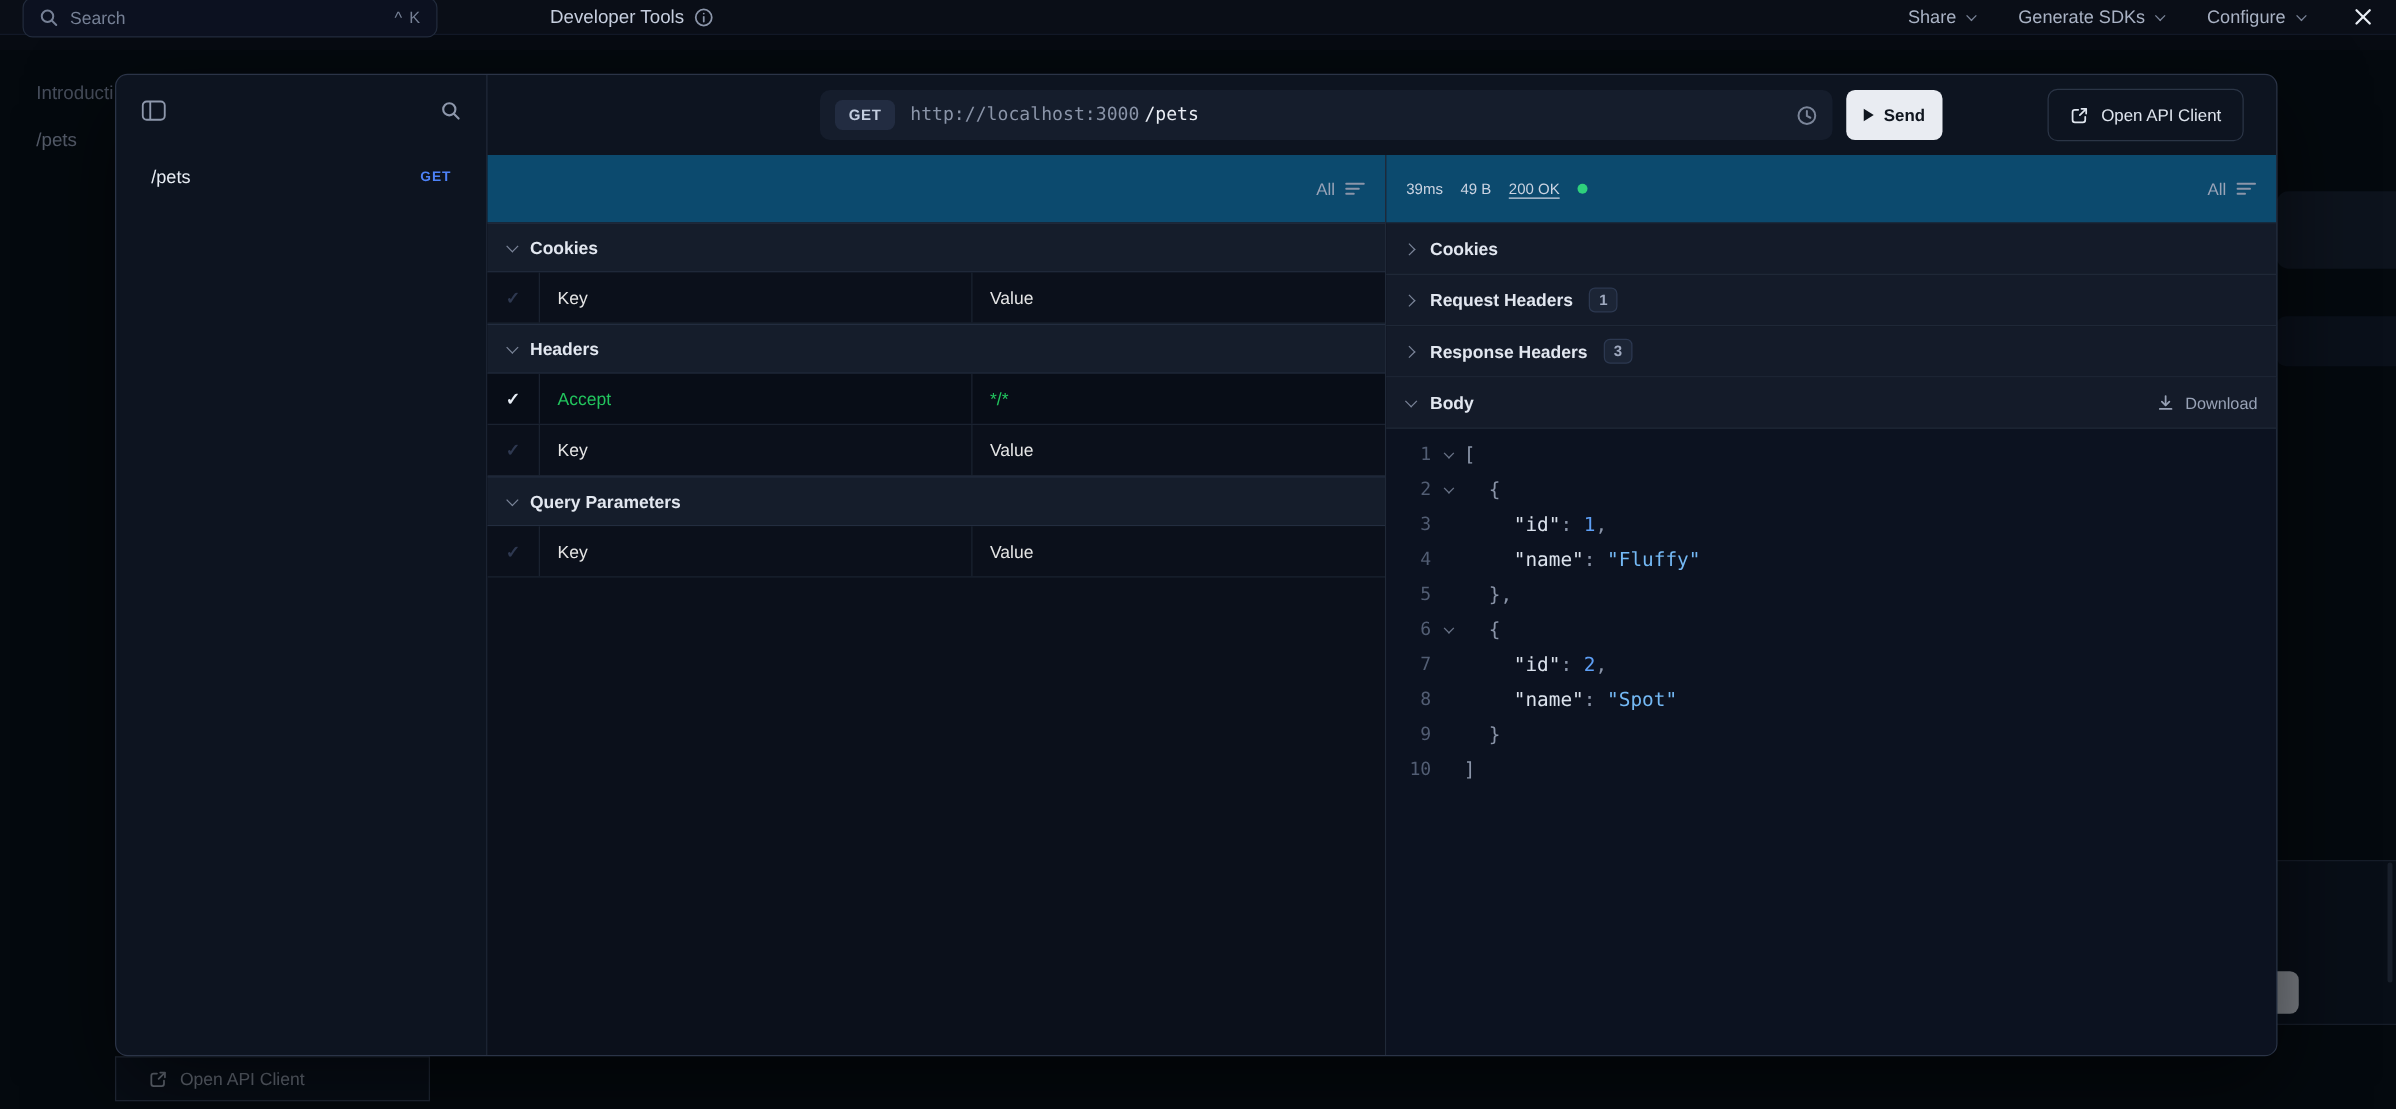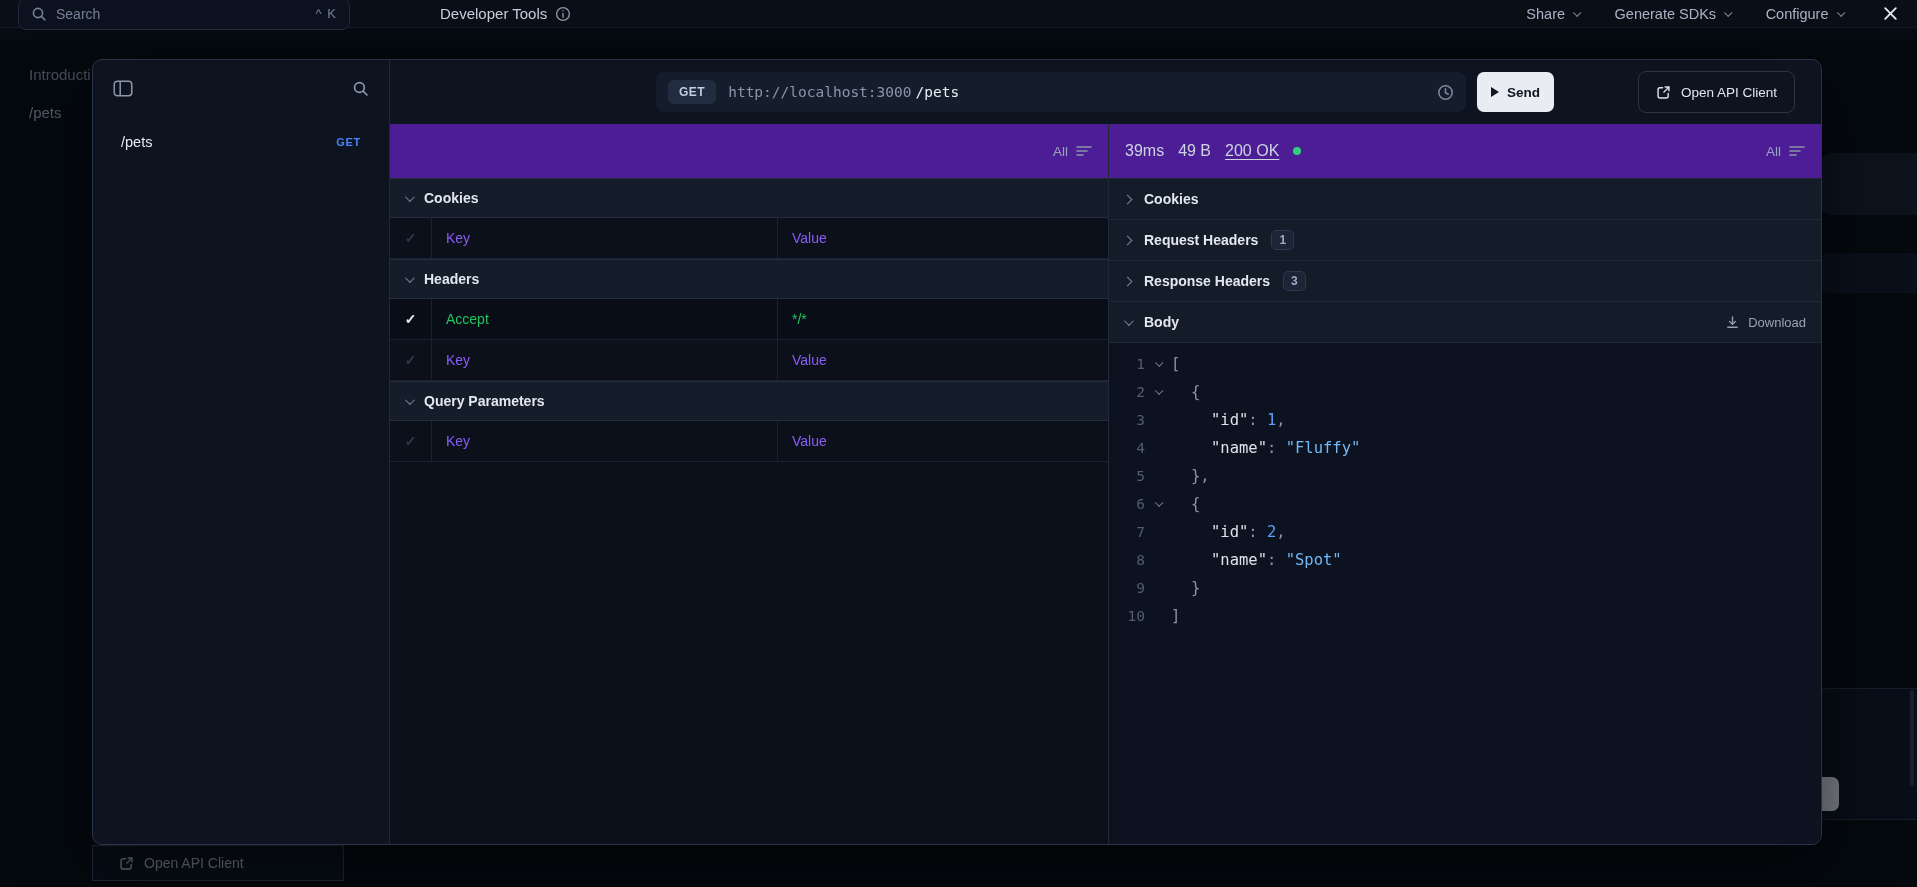--- a/index.html
+++ b/index.html
@@ -55,41 +55,41 @@
   .url-path{font-family:"DejaVu Sans Mono",monospace;font-size:14.5px;color:#e9edf4;margin-left:4px}
   .url-clock{margin-left:auto;color:#7b8599;cursor:pointer}
   .send{position:absolute;left:1087px;top:12px;height:40px;padding:0 14px;background:#e9ecf2;color:#10161f;border:none;border-radius:7px;display:flex;align-items:center;gap:8px;font-size:13.5px;font-weight:700;font-family:"Liberation Sans",sans-serif;cursor:pointer}
   .play{width:0;height:0;border-left:8px solid #10161f;border-top:5px solid transparent;border-bottom:5px solid transparent}
   .oac{position:absolute;right:26px;top:11px;height:42px;padding:0 17px;background:transparent;border:1px solid #2b3546;border-radius:8px;color:#dfe5ee;display:flex;align-items:center;gap:10px;font-size:13.5px;font-family:"Liberation Sans",sans-serif;cursor:pointer}
 
   .cols{flex:1;display:flex;min-height:0}
   .req-col{width:719px;flex:0 0 auto;border-right:1px solid #202938;display:flex;flex-direction:column;background:#0b101b}
   .res-col{flex:1;display:flex;flex-direction:column;background:#0c1220;min-width:0}
 
-  .col-head{height:54px;flex:0 0 auto;display:flex;align-items:center;padding:0 16px;color:#9aa4b8;font-size:13.5px;background:#4c1d95}
+  .col-head{height:54px;flex:0 0 auto;display:flex;align-items:center;padding:0 16px;color:#9aa4b8;font-size:13.5px;background:#0c4a6e}
   .col-head.right{justify-content:flex-end}
   .col-head.split{justify-content:space-between}
   .filter{display:flex;align-items:center;gap:8px;cursor:pointer;color:#9aa4b8}
 
   .sec-head{height:40px;background:#151d2b;border-top:1px solid #232d3f;border-bottom:1px solid #232d3f;display:flex;align-items:center;gap:12px;padding:0 15px;font-size:14px;color:#e2e7f0;font-weight:600;cursor:pointer}
   .sec-head + .sec-head, .param-row + .sec-head{border-top:1px solid #232d3f}
   .param-row{height:41px;display:grid;grid-template-columns:42px 346px 1fr;border-bottom:1px solid #1a2230;background:#0b101b}
   .param-row.filled{background:#080d17}
   .param-row .cell{display:flex;align-items:center;padding:0 14px;border-right:1px solid #1a2230;font-size:14px;cursor:text;overflow:hidden}
   .param-row .cell:last-child{border-right:none}
   .check-cell{justify-content:center;cursor:pointer}
   .checkmark{font-size:14px;font-weight:700;line-height:1}
   .checkmark.on{color:#e8eef6}
   .checkmark.off{color:#2e3850}
-  .ph{color:#8b5cf6}
+  .ph{color:#e5e5e5}
   .val{color:#22c55e}
   .req-spacer{flex:1}
   .code-snippet{height:40px;flex:0 0 auto;background:#151d2b;border-top:1px solid #232d3f;display:flex;align-items:center;gap:12px;padding:0 15px;font-weight:600;font-size:14px;color:#e2e7f0;cursor:pointer}
 
-  .meta{display:flex;align-items:center;gap:14px;color:#ccd4e2;font-size:16px}
+  .meta{display:flex;align-items:center;gap:14px;color:#ccd4e2;font-size:12px}
   .status{text-decoration:underline;text-underline-offset:3px;cursor:pointer}
   .dot{width:8px;height:8px;border-radius:50%;background:var(--success)}
 
   #res-sections{border-top:1px solid #1f2837}
   .res-row{height:41px;background:#141b29;border-bottom:1px solid #1f2837;display:flex;align-items:center;gap:13px;padding:0 15px;font-size:14px;color:#e2e7f0;font-weight:600;cursor:pointer}
   .badge{background:#1c2536;border:1px solid #2c3850;color:#9fa9bf;font-size:12px;font-weight:600;padding:1px 7px;border-radius:5px;line-height:16px}
   .flex-spacer{flex:1}
   .dl{display:flex;gap:8px;color:#98a2b6;font-size:13px;font-weight:400;cursor:pointer}
 
   .ctype{height:40px;flex:0 0 auto;display:flex;align-items:center;padding:0 17px;font-family:"DejaVu Sans Mono",monospace;font-size:13px;color:#93a0b6;background:#111a29;border-bottom:1px solid #1c2534}

